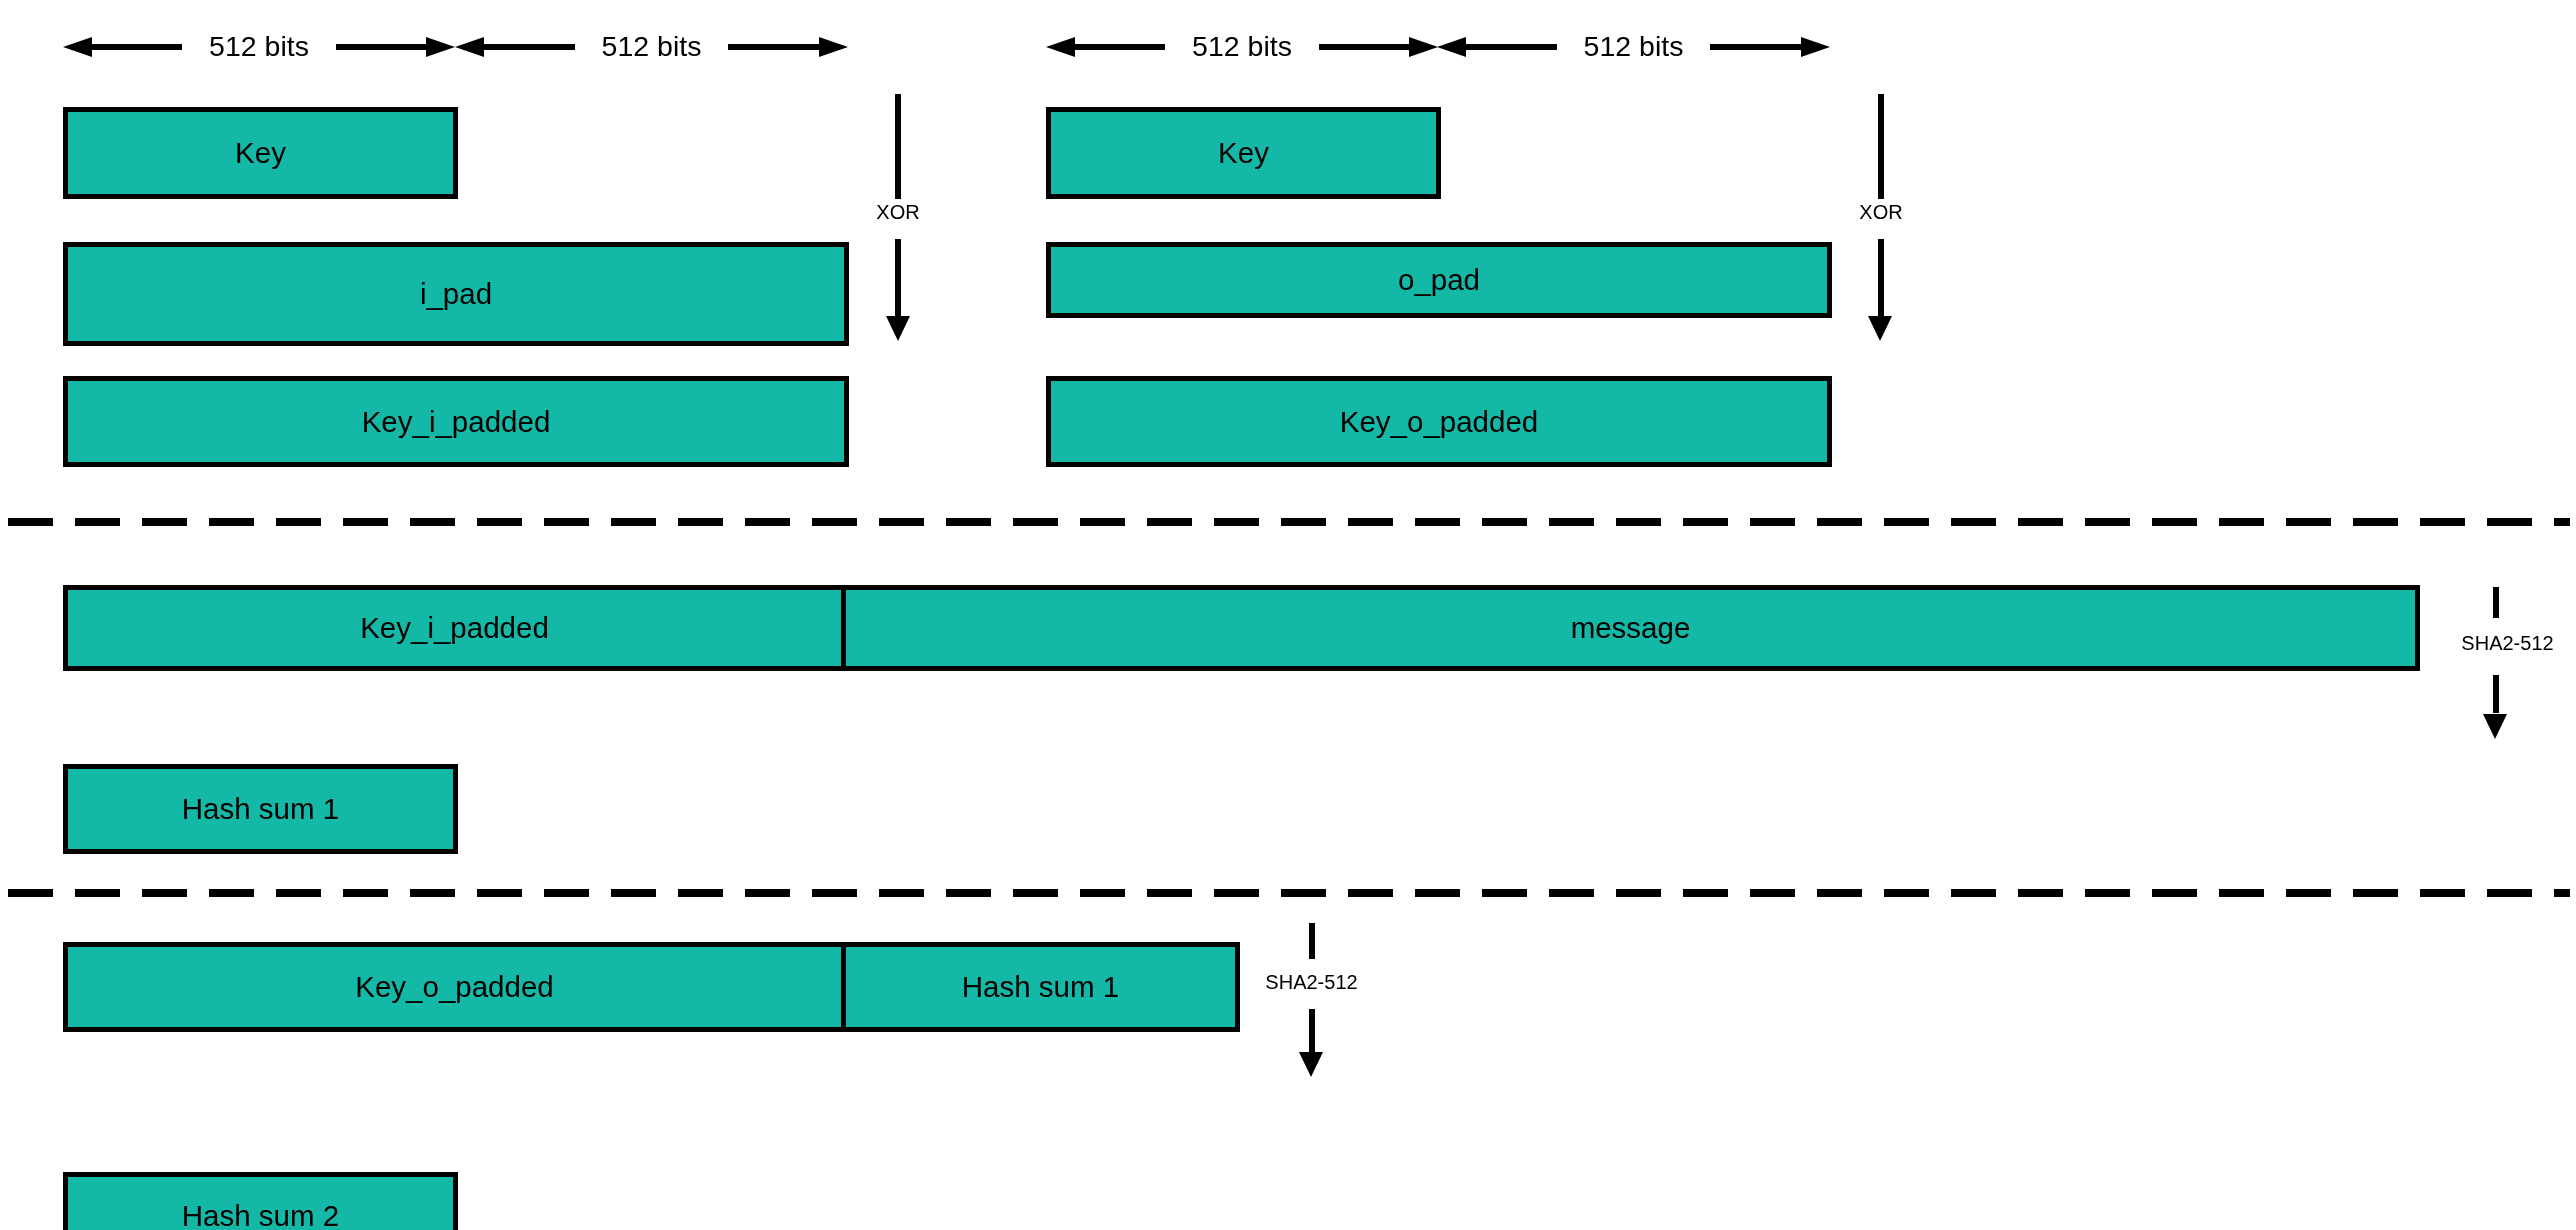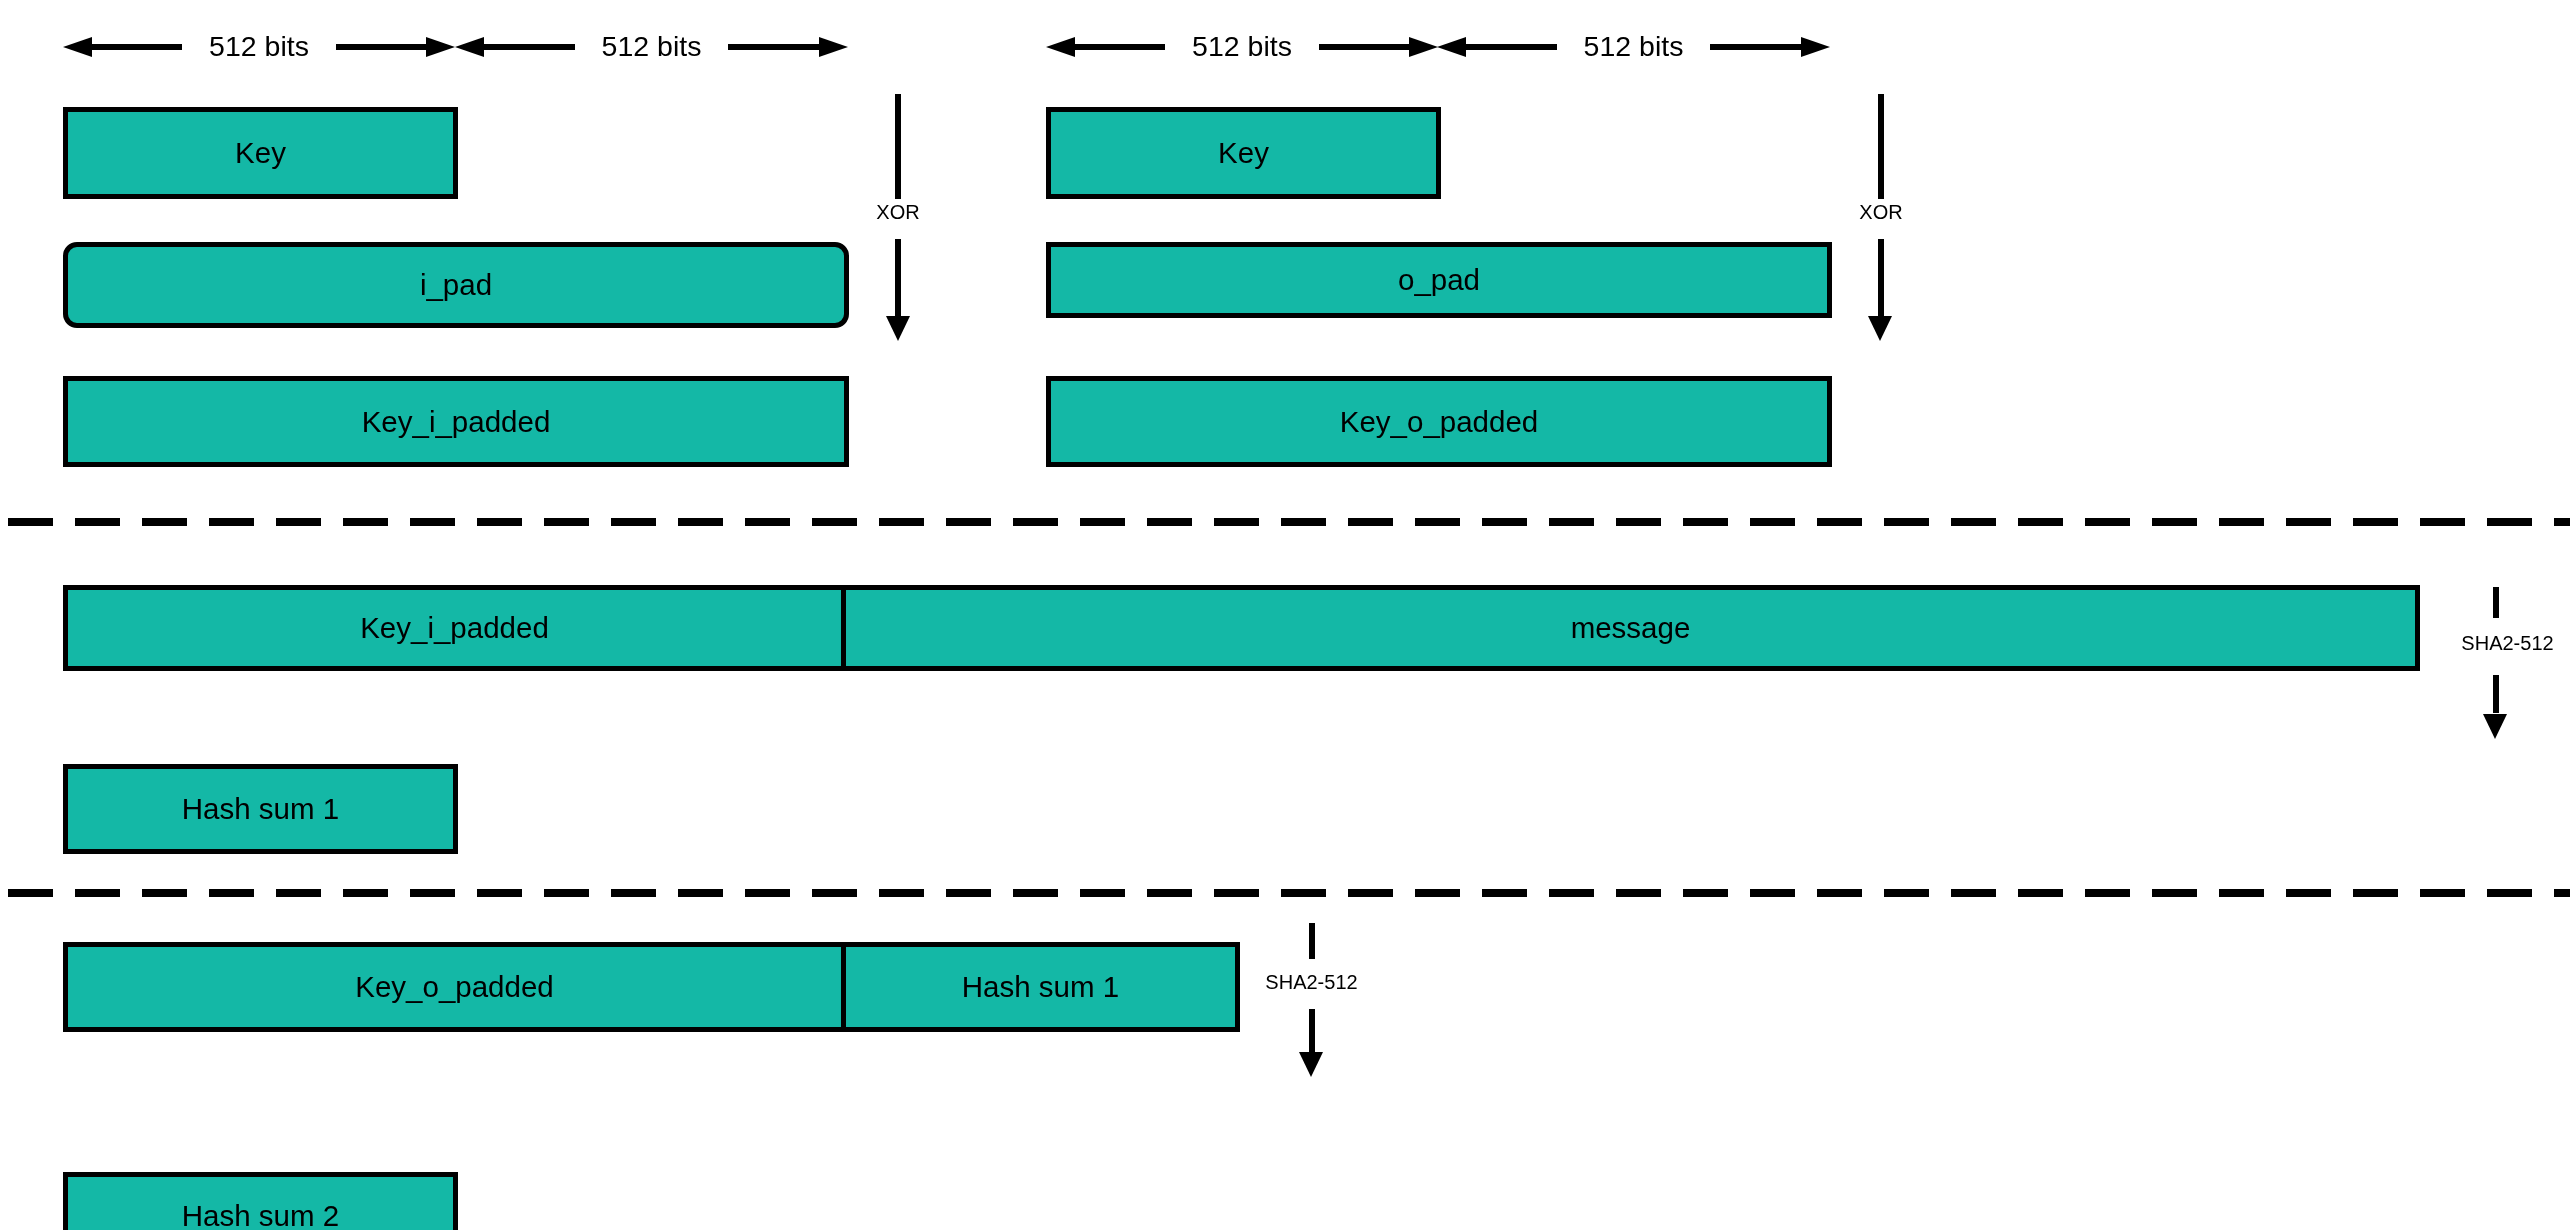--- a/index.html
+++ b/index.html
@@ -52,21 +52,21 @@
 
   <div class="box" style="left:63px;top:107px;width:395px;height:92px;">
     <span>Key</span>
   </div>
 
   <div class="vseg" style="left:895px;top:94px;height:105px;"></div>
   <div class="flabel" style="left:839px;top:201px;width:118px;">XOR</div>
   <div class="vseg" style="left:895px;top:239px;height:78px;"></div>
   <div class="tri tdown" style="left:886px;top:316px;"></div>
 
-  <div class="box" style="left:63px;top:242px;width:786px;height:86px;border-radius:14px;">
+  <div class="box" style="left:63px;top:242px;width:786px;height:104px;">
     <span>i_pad</span>
   </div>
 
   <div class="box" style="left:63px;top:376px;width:786px;height:91px;">
     <span>Key_i_padded</span>
   </div>
 
   <div class="dim" style="left:1046px;top:34px;width:392px;">
     <div class="tri tleft"></div>
     <div class="line"></div>

